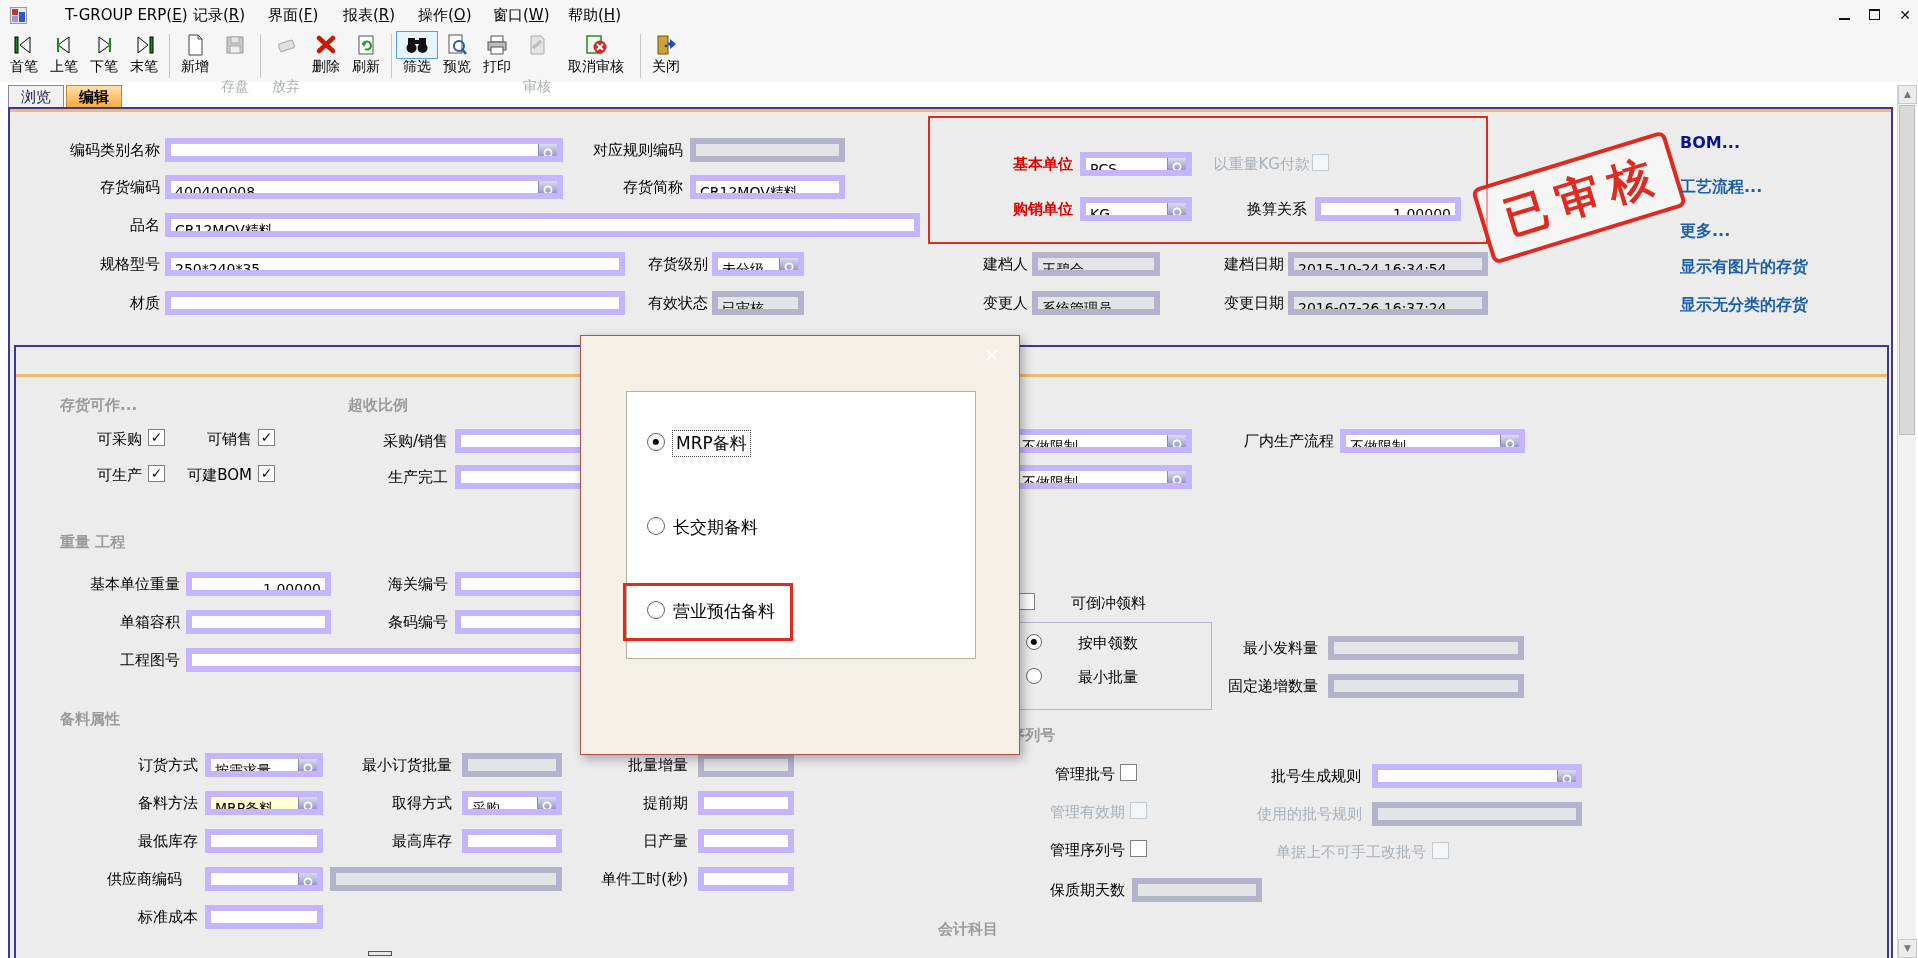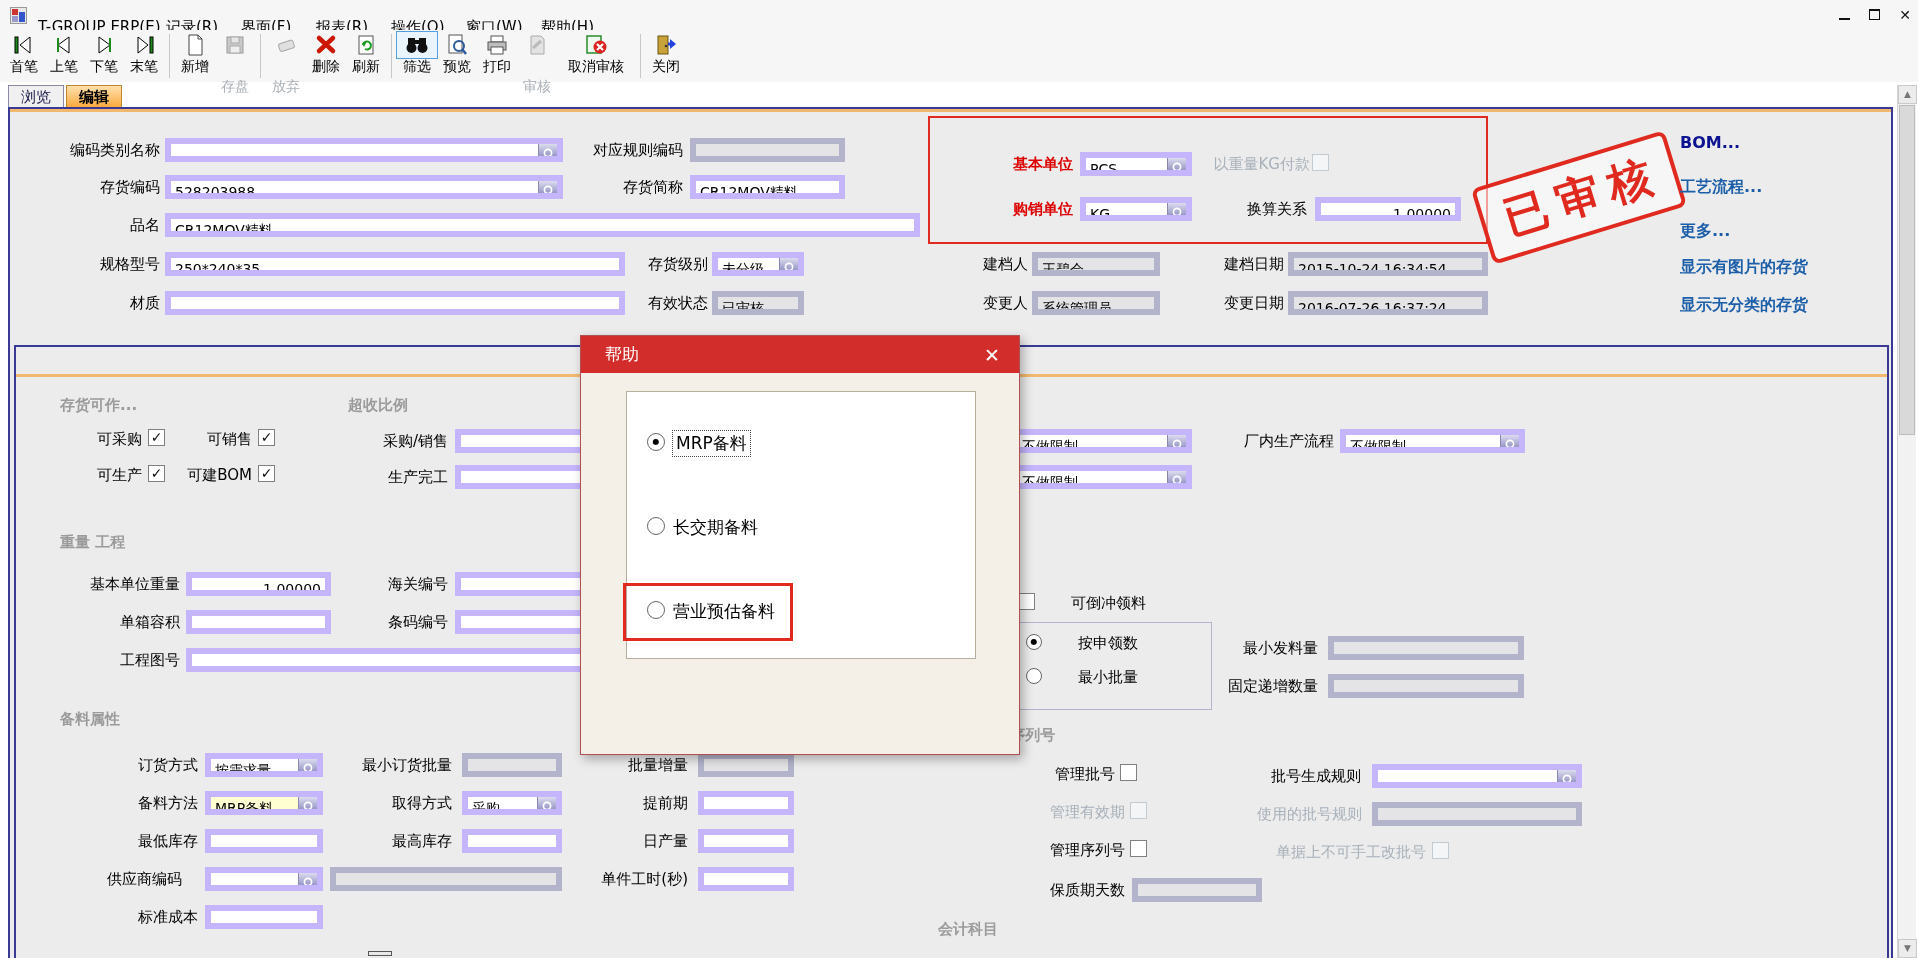--- a/index.html
+++ b/index.html
@@ -4,21 +4,21 @@
 <style>
   * { margin:0; padding:0; box-sizing:border-box; }
   html,body { background:#fff; }
   .screen { position:relative; width:1918px; height:958px; background:#fff;
             font-family:"DejaVu Sans","Liberation Sans",sans-serif; overflow:hidden; }
 
   
   .menubar { position:absolute; left:0; top:0; width:1918px; height:30px; background:#f6f6f6; }
   .appicon { position:absolute; left:10px; top:7px; width:17px; height:17px; background:#e8e8e8; border:1px solid #999; }
   .appicon i { position:absolute; display:block; }
-  .mi { position:absolute; top:12px; height:30px; line-height:30px; font-size:15px; color:#000; padding:0 6px; white-space:nowrap; cursor:default; }
+  .mi { position:absolute; top:0; height:30px; line-height:30px; font-size:15px; color:#000; padding:0 6px; white-space:nowrap; cursor:default;margin-left:27px; }
   .mi u { text-decoration:underline; }
   .winctl { position:absolute; top:6px; width:22px; height:18px; text-align:center; font-size:14px; color:#111; line-height:18px; font-weight:bold; }
   .minbar { position:absolute; left:5px; top:12px; width:11px; height:2px; background:#111; }
   .restbox { position:absolute; left:5px; top:3px; width:11px; height:11px; border:1px solid #111; border-top:2px solid #111; }
 
   
   .toolbar { position:absolute; left:0; top:30px; width:1918px; height:52px; background:#f6f6f6; display:flex; align-items:flex-start; padding:2px 0 0 4px; }
   .tbtn { width:40px; text-align:center; cursor:default; }
   .tbtn.wide { width:78px; }
   .tbtn .ic { height:26px; display:flex; align-items:center; justify-content:center; }
@@ -277,21 +277,21 @@
         </svg>
       </span>
     </div>
   <div class="lbl" style="left:575px;top:141px;width:108px">对应规则编码</div>
   <div class="fld ro" style="left:690px;top:138px;width:155px">
       <span class="tx"></span>
     </div>
 
   <div class="lbl" style="left:75px;top:178px;width:85px">存货编码</div>
   <div class="fld haslk" style="left:165px;top:175px;width:398px">
-      <span class="tx">528203988</span>
+      <span class="tx">400400008</span>
       <span class="lk">
         <svg width="13" height="17">
           <circle cx="6" cy="6" r="3.6" fill="none" stroke="#fff" stroke-width="1.7"></circle>
           <circle cx="9.5" cy="12.5" r="2.6" fill="#1133bb"></circle>
         </svg>
       </span>
     </div>
   <div class="lbl" style="left:600px;top:178px;width:83px">存货简称</div>
   <div class="fld" style="left:690px;top:175px;width:155px">
       <span class="tx">CR12MOV精料</span>
@@ -587,21 +587,20 @@
       <span class="tx"></span>
     </div>
 
   <div class="sbar">
     <div class="sarr" style="top:0"><span>▲</span></div>
     <div class="sthumb"></div>
     <div class="sarr" style="bottom:0"><span>▼</span></div>
   </div>
 
   <div class="dlg">
-    <div class="dlg-title"><span>帮助</span></div>
     <div class="dlg-x">✕</div>
     <div class="dlg-list"></div>
     <div class="radio" style="left:66px;top:97px;width:18px;height:18px;line-height:16px"><span>●</span></div>
     <div class="dlg-opt focus" style="left:92px;top:95px">MRP备料</div>
     <div class="radio" style="left:66px;top:181px;width:18px;height:18px;line-height:16px"><span></span></div>
     <div class="dlg-opt" style="left:92px;top:180px">长交期备料</div>
     <div class="radio" style="left:66px;top:265px;width:18px;height:18px;line-height:16px"><span></span></div>
     <div class="dlg-opt" style="left:92px;top:264px">营业预估备料</div>
     <div class="dlg-redrect"></div>
   </div>

